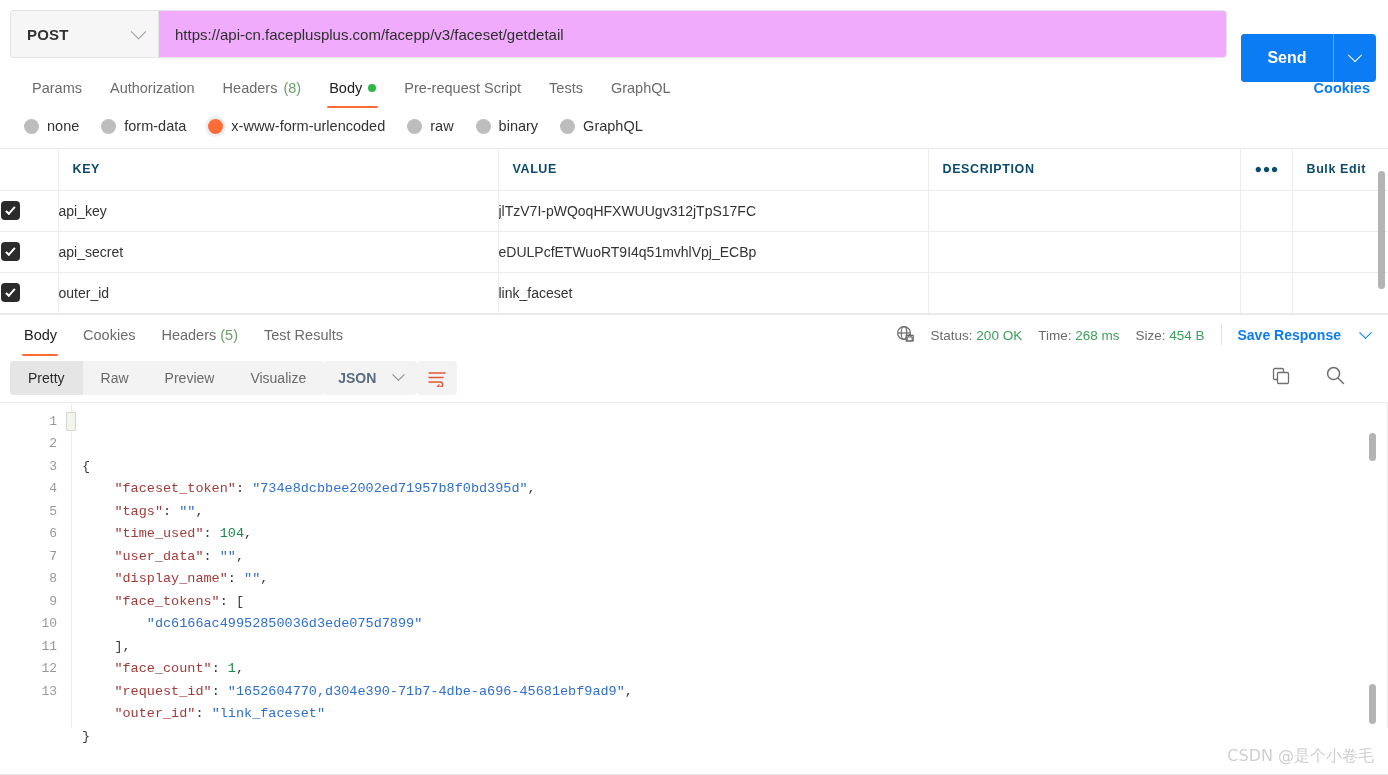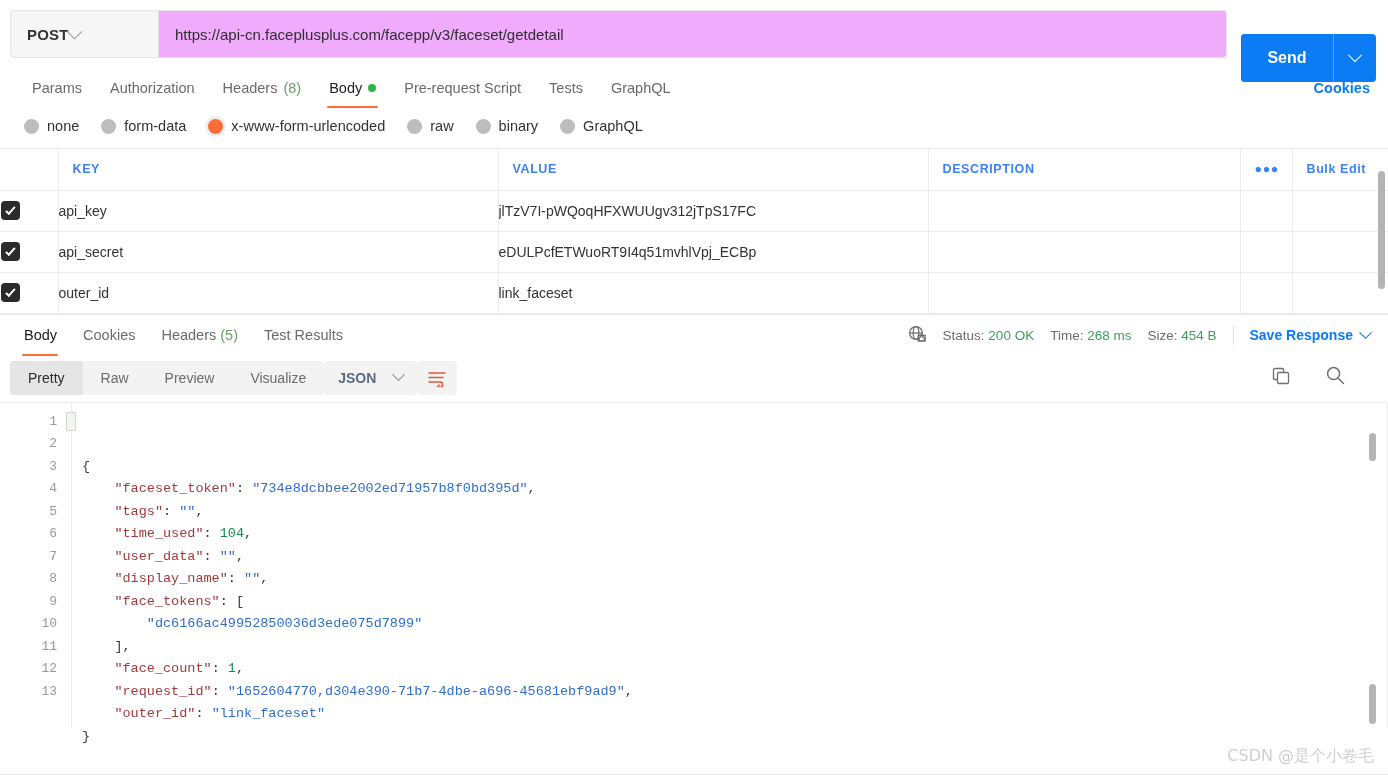--- a/index.html
+++ b/index.html
@@ -13,21 +13,21 @@
   }
 
   
   .urlbar {
     display: flex; align-items: center;
     padding: 8px 12px 8px 10px;
     height: 68px;
     gap: 0;
   }
   .method-box {
-    display: flex; align-items: center; justify-content: flex-start;
+    display: flex; align-items: center; justify-content: space-between;
     width: 148px; height: 48px;
     background: #f6f6f6;
     border: 1px solid #e4e4e4;
     border-right: none;
     border-radius: 4px 0 0 4px;
     padding: 0 14px 0 16px;
     cursor: pointer;
   }
   .method-label { font-size: 15px; font-weight: 700; color: #333; letter-spacing: .2px; }
   .chev { width: 11px; height: 11px; border-right: 1.6px solid #9a9a9a; border-bottom: 1.6px solid #9a9a9a;
@@ -109,21 +109,21 @@
   
   .table-wrap { position: relative; border-top: 1px solid #e8e8e8; }
   table.params { width: 100%; border-collapse: collapse; table-layout: fixed; }
   table.params th, table.params td {
     border-bottom: 1px solid #ececec;
     border-right: 1px solid #ececec;
     height: 41px; text-align: left;
     font-weight: 400;
   }
   table.params th {
-    font-size: 12.5px; color: #3b82f6; letter-spacing: .6px;
+    font-size: 12.5px; color: #0c4a6e; letter-spacing: .6px;
     font-weight: 600; padding: 0 0 0 14px;
   }
   .col-chk { width: 58px; border-right: 1px solid #ececec; }
   .col-key { width: 440px; }
   .col-val { width: 430px; }
   .col-desc { width: 312px; }
   .col-dots { width: 52px; }
   .col-bulk { width: 96px; border-right: none !important; }
   td.cell-text { padding-left: 0; font-size: 14px; color: #333; overflow: hidden; white-space: nowrap; }
   td.chkcell { text-align: center; vertical-align: middle; }
@@ -158,21 +158,21 @@
   .rsptab.active { color: #212121; }
   .rsptab.active::after {
     content: ""; position: absolute; left: 4px; right: 12px; bottom: 0;
     height: 2.5px; background: #ff6c37; border-radius: 2px;
   }
   .rsptab .count { color: #6b9e6b; }
   .status-zone { margin-left: auto; display: flex; align-items: center; gap: 16px; font-size: 13.5px; }
   .stat { color: #6b6b6b; }
   .stat b { font-weight: 400; color: #3ba05a; }
   .vdiv { width: 1px; height: 20px; background: #e0e0e0; }
-  .save-resp { color: #0c7cf4; font-weight: 700; font-size: 14px; display: flex; align-items: center; gap: 8px; cursor: pointer; }
+  .save-resp { color: #0c7cf4; font-weight: 700; font-size: 14px; display: flex; align-items: center; gap: 20px; cursor: pointer; }
   .save-resp i { width: 9px; height: 9px; border-right: 1.8px solid #0c7cf4; border-bottom: 1.8px solid #0c7cf4;
                  transform: rotate(45deg) translate(-2px,-2px); display: block; }
 
   
   .resp-toolbar { display: flex; align-items: center; padding: 6px 14px 8px 10px; gap: 0; height: 46px; }
   .seg { display: flex; background: #f3f3f3; border-radius: 4px; overflow: hidden; height: 34px; }
   .seg div {
     display: flex; align-items: center; padding: 0 18px;
     font-size: 14px; color: #6b6b6b; cursor: pointer;
   }

